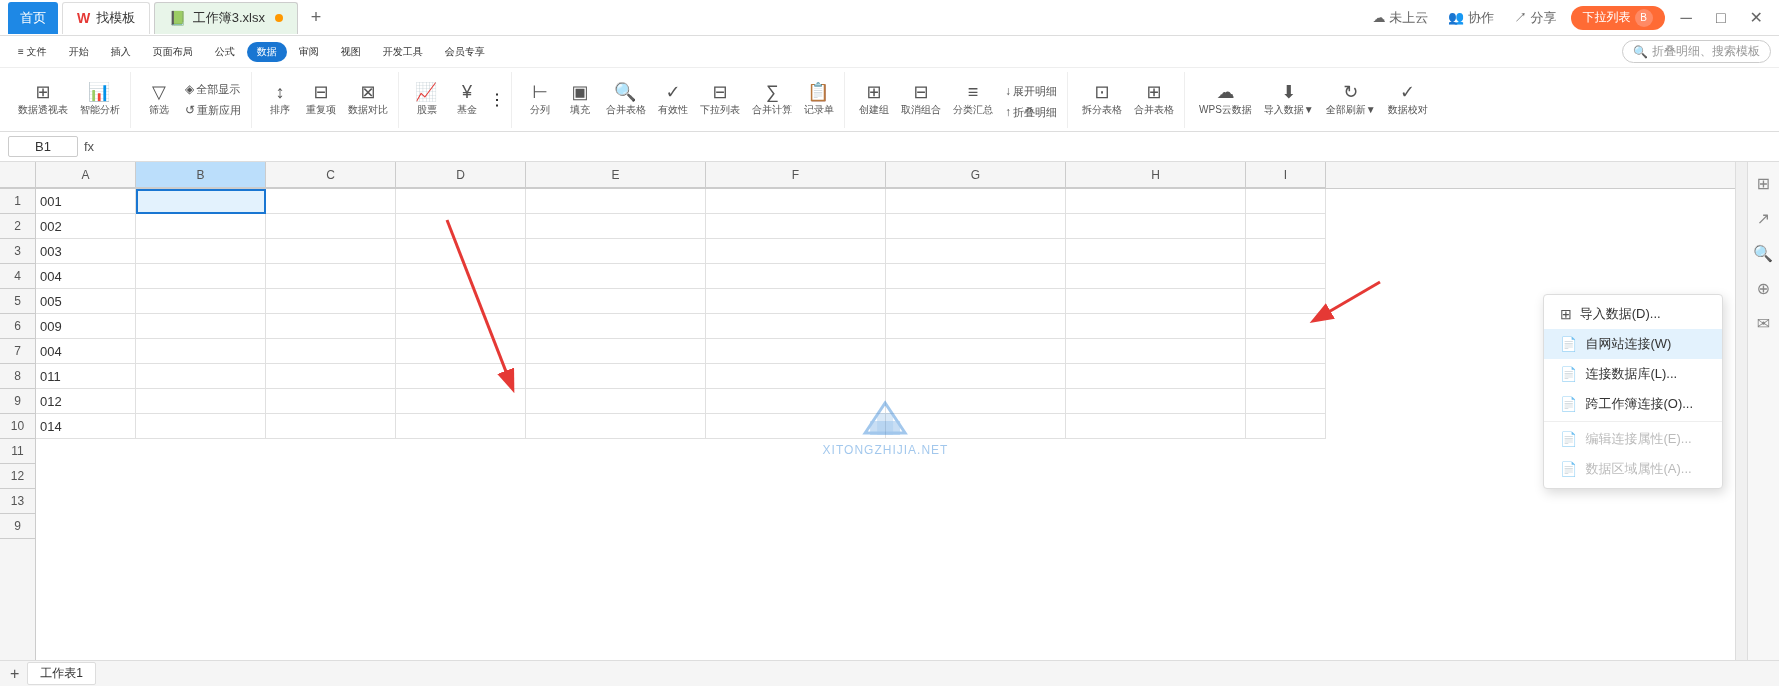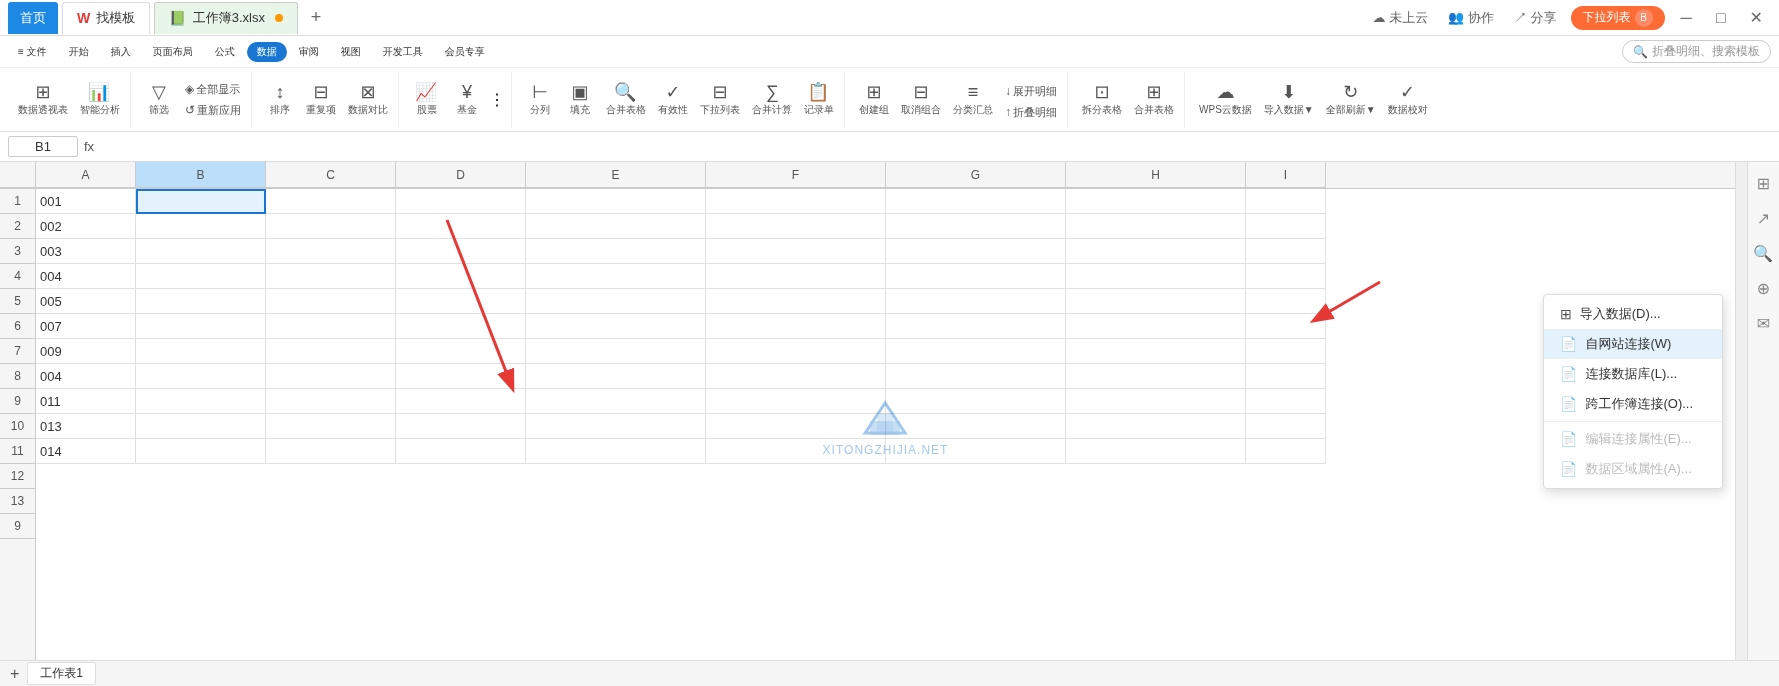--- a/index.html
+++ b/index.html
@@ -461,31 +461,20 @@
                 <div class="cell" style="width: 130px; min-width: 130px;"></div>
                 <div class="cell" style="width: 130px; min-width: 130px;"></div>
                 <div class="cell" style="width: 130px; min-width: 130px;"></div>
                 <div class="cell" style="width: 180px; min-width: 180px;"></div>
                 <div class="cell" style="width: 180px; min-width: 180px;"></div>
                 <div class="cell" style="width: 180px; min-width: 180px;"></div>
                 <div class="cell" style="width: 180px; min-width: 180px;"></div>
                 <div class="cell" style="width: 80px; min-width: 80px;"></div>
               </div>
               <div class="grid-row">
-                <div class="cell" style="width: 100px; min-width: 100px;">007</div>
-                <div class="cell" style="width: 130px; min-width: 130px;"></div>
-                <div class="cell" style="width: 130px; min-width: 130px;"></div>
-                <div class="cell" style="width: 130px; min-width: 130px;"></div>
-                <div class="cell" style="width: 180px; min-width: 180px;"></div>
-                <div class="cell" style="width: 180px; min-width: 180px;"></div>
-                <div class="cell" style="width: 180px; min-width: 180px;"></div>
-                <div class="cell" style="width: 180px; min-width: 180px;"></div>
-                <div class="cell" style="width: 80px; min-width: 80px;"></div>
-              </div>
-              <div class="grid-row">
                 <div class="cell" style="width: 100px; min-width: 100px;">009</div>
                 <div class="cell" style="width: 130px; min-width: 130px;"></div>
                 <div class="cell" style="width: 130px; min-width: 130px;"></div>
                 <div class="cell" style="width: 130px; min-width: 130px;"></div>
                 <div class="cell" style="width: 180px; min-width: 180px;"></div>
                 <div class="cell" style="width: 180px; min-width: 180px;"></div>
                 <div class="cell" style="width: 180px; min-width: 180px;"></div>
                 <div class="cell" style="width: 180px; min-width: 180px;"></div>
                 <div class="cell" style="width: 80px; min-width: 80px;"></div>
               </div>
@@ -505,21 +494,21 @@
                 <div class="cell" style="width: 130px; min-width: 130px;"></div>
                 <div class="cell" style="width: 130px; min-width: 130px;"></div>
                 <div class="cell" style="width: 130px; min-width: 130px;"></div>
                 <div class="cell" style="width: 180px; min-width: 180px;"></div>
                 <div class="cell" style="width: 180px; min-width: 180px;"></div>
                 <div class="cell" style="width: 180px; min-width: 180px;"></div>
                 <div class="cell" style="width: 180px; min-width: 180px;"></div>
                 <div class="cell" style="width: 80px; min-width: 80px;"></div>
               </div>
               <div class="grid-row">
-                <div class="cell" style="width: 100px; min-width: 100px;">013</div>
+                <div class="cell" style="width: 100px; min-width: 100px;">012</div>
                 <div class="cell" style="width: 130px; min-width: 130px;"></div>
                 <div class="cell" style="width: 130px; min-width: 130px;"></div>
                 <div class="cell" style="width: 130px; min-width: 130px;"></div>
                 <div class="cell" style="width: 180px; min-width: 180px;"></div>
                 <div class="cell" style="width: 180px; min-width: 180px;"></div>
                 <div class="cell" style="width: 180px; min-width: 180px;"></div>
                 <div class="cell" style="width: 180px; min-width: 180px;"></div>
                 <div class="cell" style="width: 80px; min-width: 80px;"></div>
               </div>
               <div class="grid-row">

